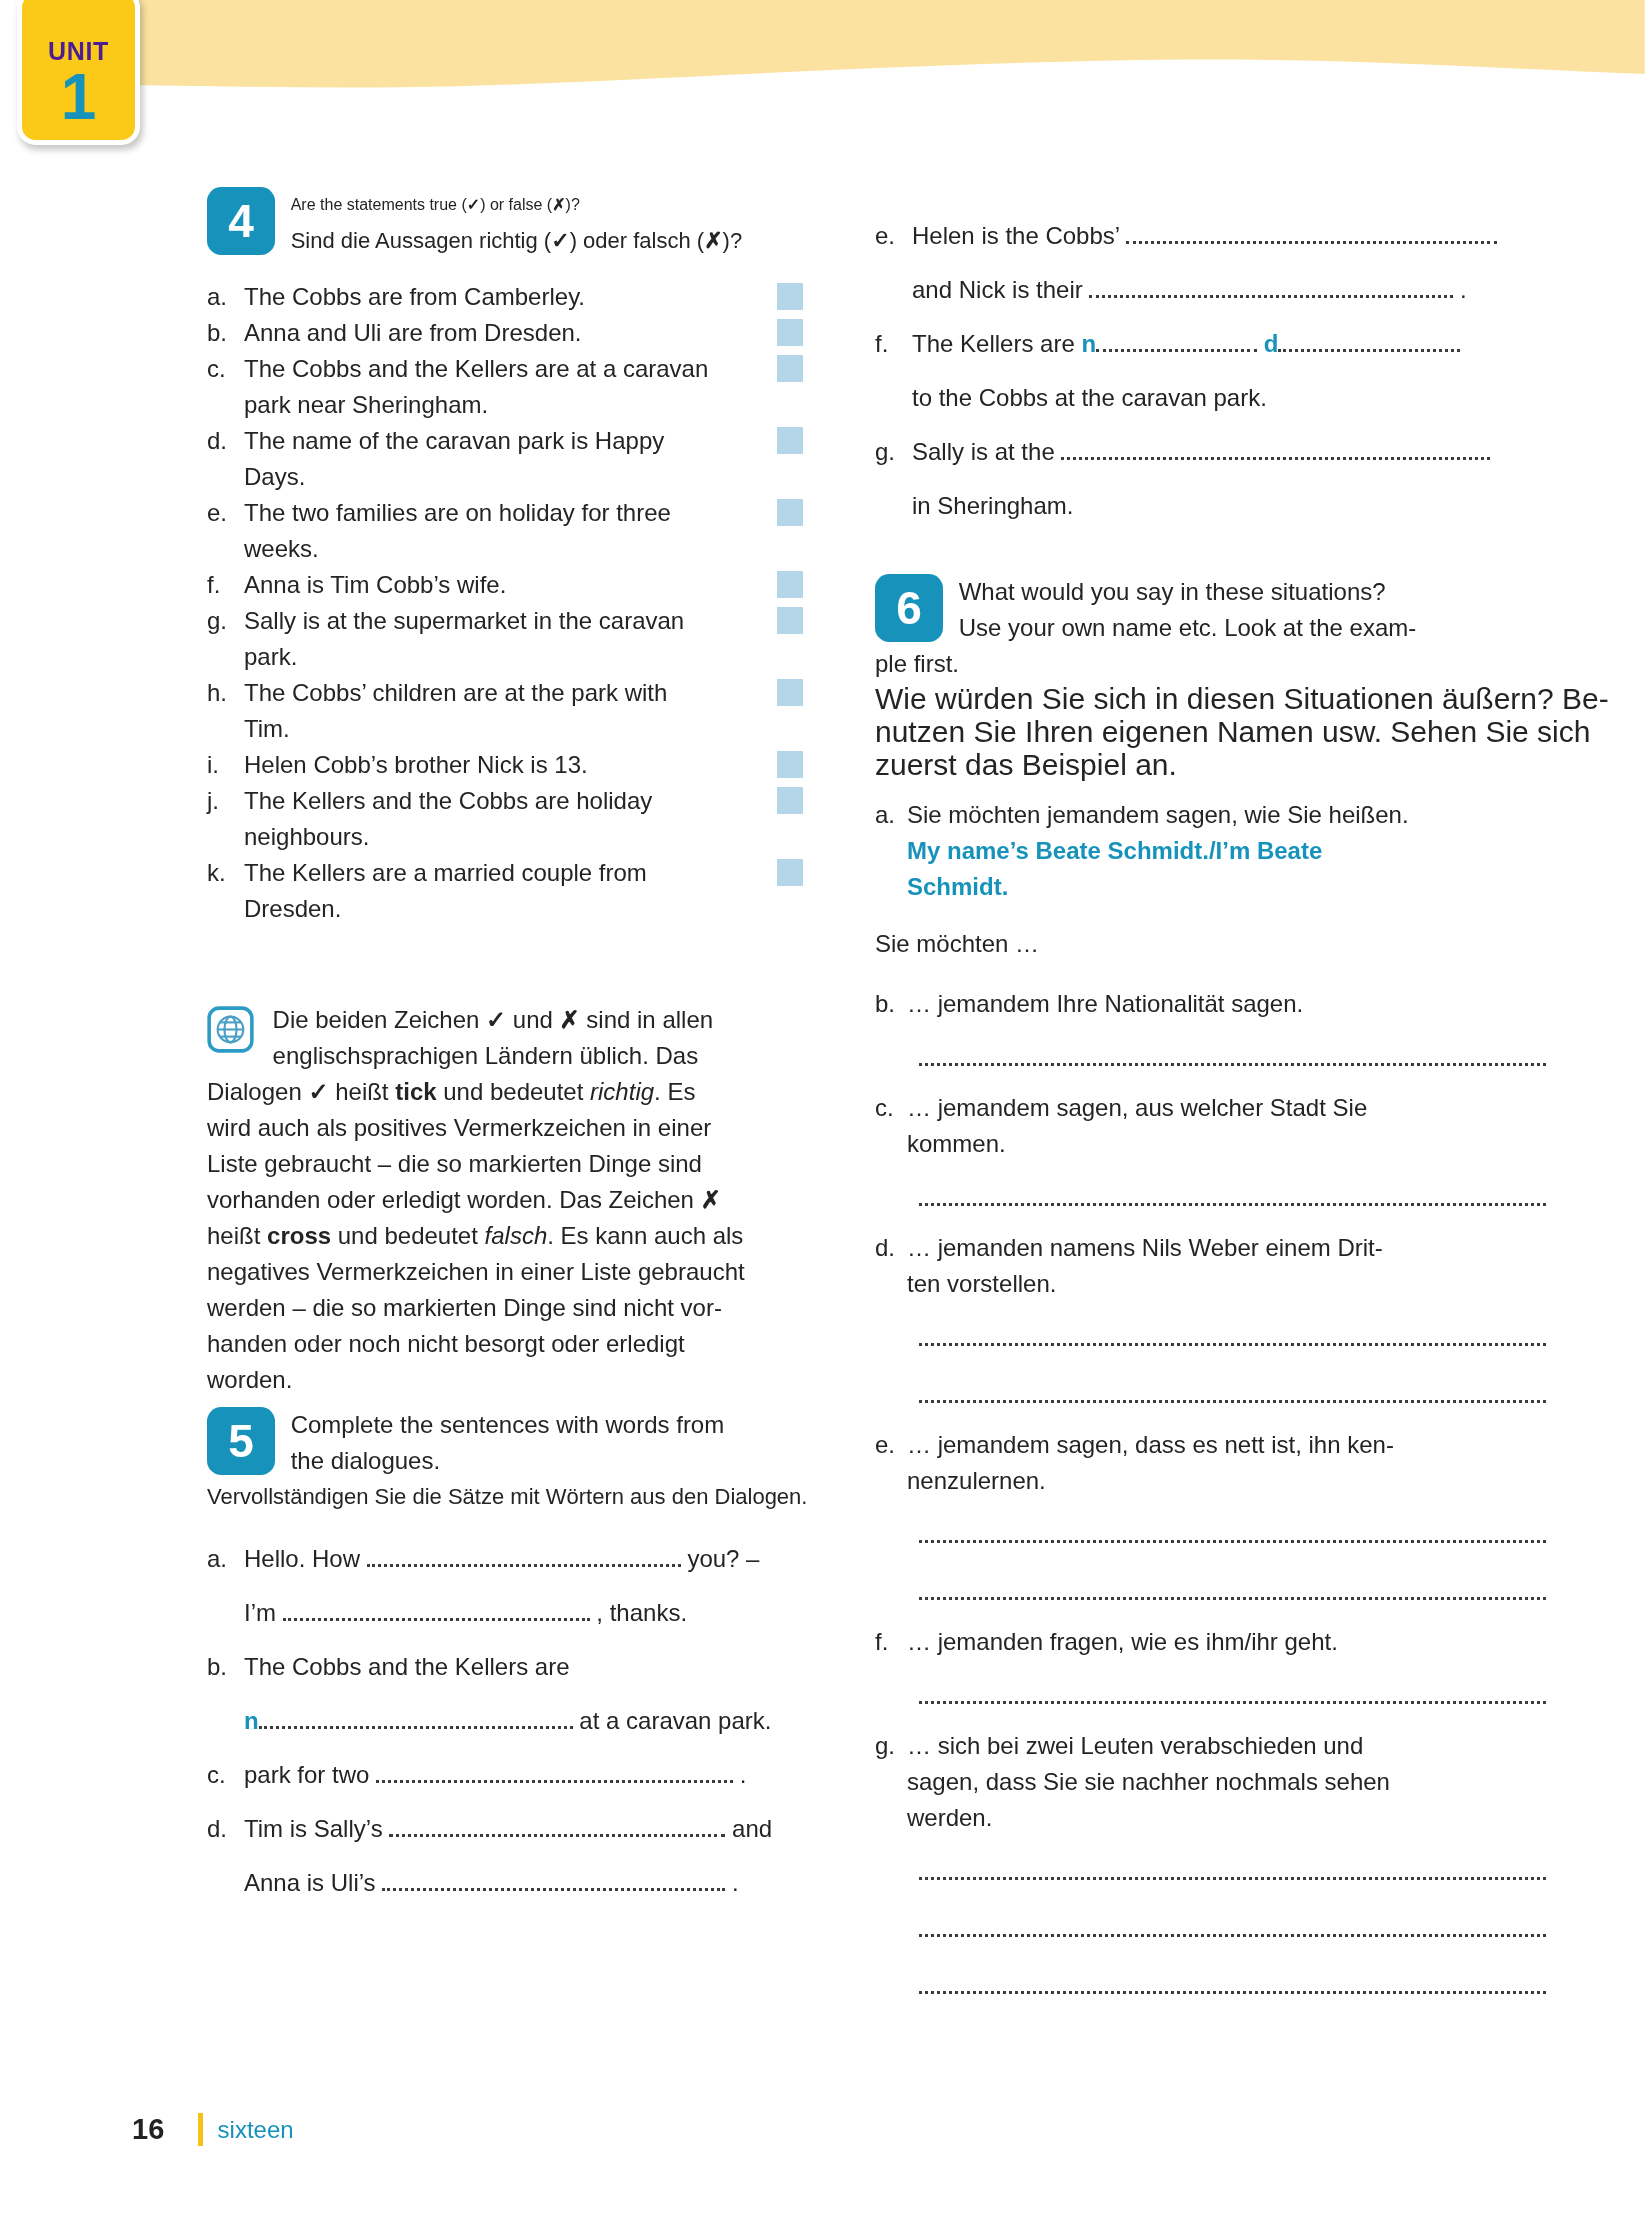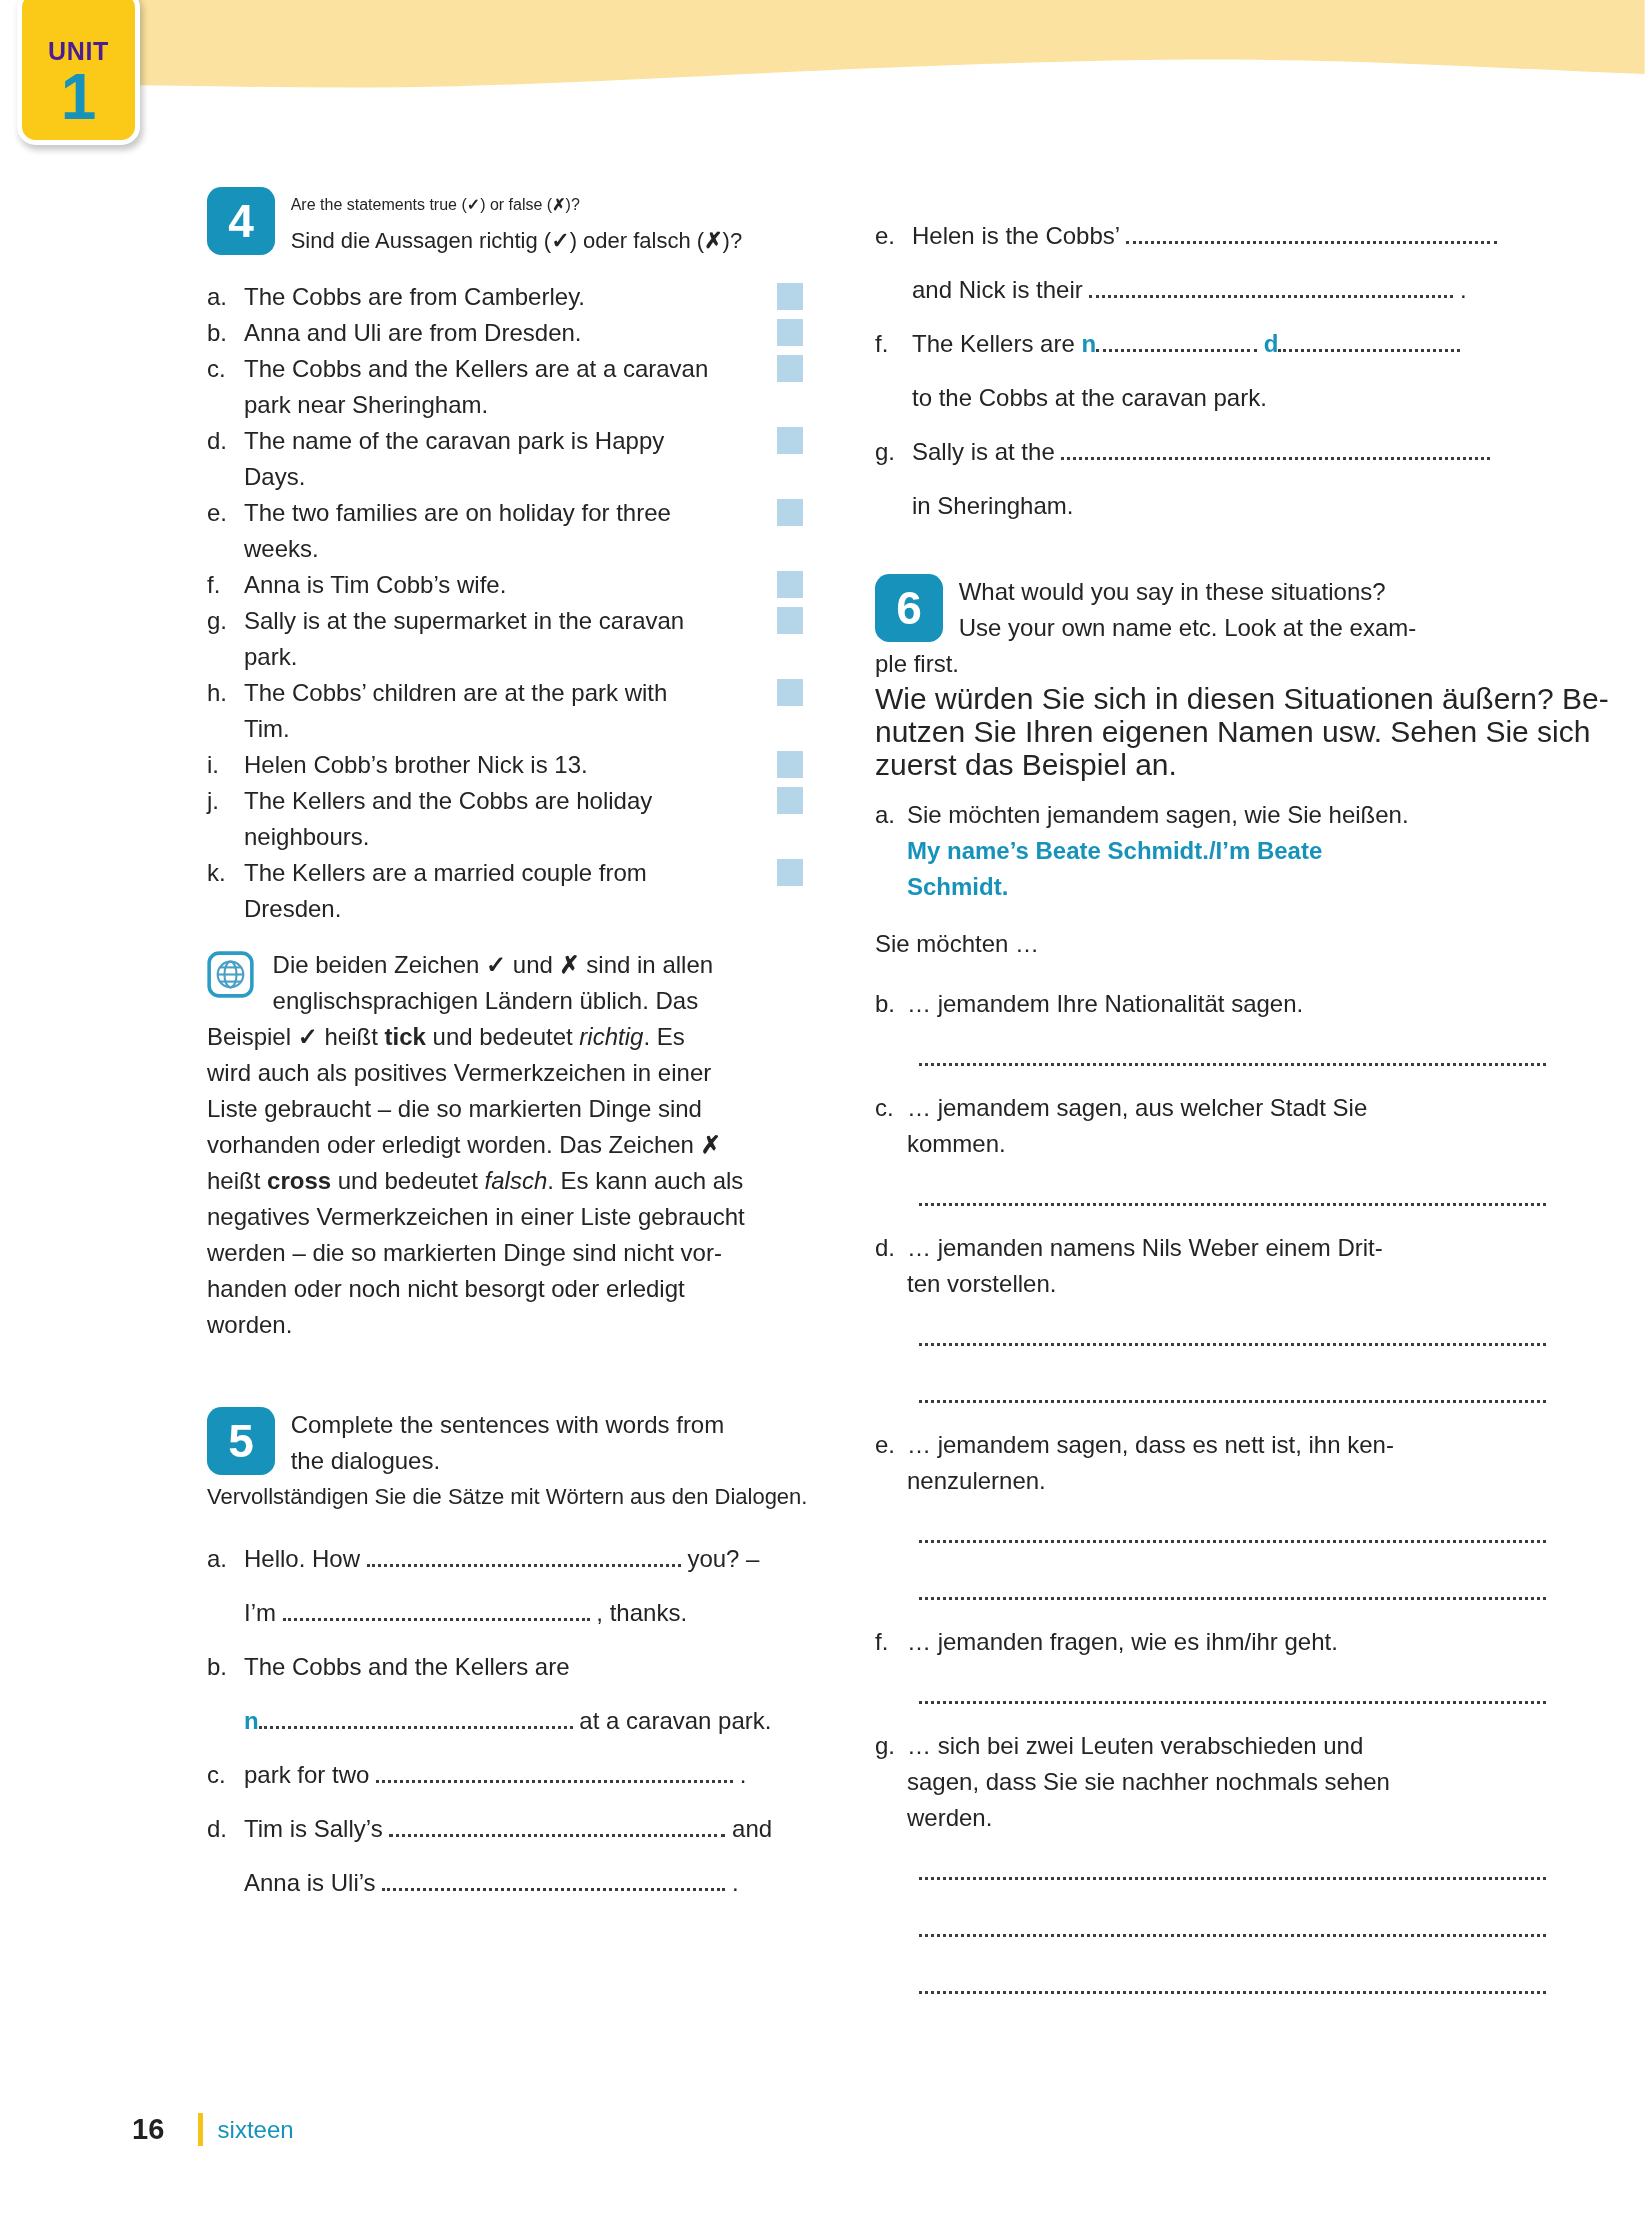--- a/index.html
+++ b/index.html
@@ -32,21 +32,21 @@
 
   
   #ex4{position:absolute;left:207px;top:187px;width:596px;}
   #ex4-items{clear:both;margin-top:20px;}
   .x4-item{position:relative;}
   .x4-item .lbl{position:absolute;left:0;top:0;line-height:36px;}
   .x4-text{margin-left:37px;}
   .checkbox{position:absolute;right:0;top:4.3px;width:26.4px;height:26.4px;background:var(--checkbox);}
 
   
-  #infobox{position:absolute;left:207px;top:947px;width:604px;}
+  #infobox{position:absolute;left:207px;top:1002px;width:604px;}
   .globe{float:left;width:47px;height:47px;margin:4.3px 18.6px 5.7px 0;}
   .info-lines .ln{line-height:36px;}
 
   
   #ex5{position:absolute;left:207px;top:1407px;width:604px;}
   #ex5-items-left{clear:both;margin-top:18.6px;}
   .x5-item{position:relative;}
   .x5-item .lbl{position:absolute;left:0;top:0;line-height:54px;}
   .x5-item .tx{margin-left:37px;}
   .x5ln{line-height:54px;white-space:nowrap;}
@@ -184,21 +184,21 @@
         <circle cx="33" cy="33" r="18" fill="none" stroke="#4b9fc6" stroke-width="3"></circle>
         <ellipse cx="33" cy="33" rx="8.5" ry="18" fill="none" stroke="#4b9fc6" stroke-width="3"></ellipse>
         <line x1="15" y1="33" x2="51" y2="33" stroke="#4b9fc6" stroke-width="3"></line>
         <line x1="18" y1="23" x2="48" y2="23" stroke="#4b9fc6" stroke-width="3"></line>
         <line x1="18" y1="43" x2="48" y2="43" stroke="#4b9fc6" stroke-width="3"></line>
       </svg>
     </span>
     <div class="info-lines">
         <div class="ln"><span>Die beiden Zeichen </span><span class="b">✓</span><span> und </span><span class="b">✗</span><span> sind in allen</span></div>
         <div class="ln"><span>englischsprachigen Ländern üblich. Das</span></div>
-        <div class="ln"><span>Beispiel </span><span class="b">✓</span><span> heißt </span><span class="b">tick</span><span> und bedeutet </span><span class="i">richtig</span><span>. Es</span></div>
+        <div class="ln"><span>Dialogen </span><span class="b">✓</span><span> heißt </span><span class="b">tick</span><span> und bedeutet </span><span class="i">richtig</span><span>. Es</span></div>
         <div class="ln"><span>wird auch als positives Vermerkzeichen in einer</span></div>
         <div class="ln"><span>Liste gebraucht – die so markierten Dinge sind</span></div>
         <div class="ln"><span>vorhanden oder erledigt worden. Das Zeichen </span><span class="b">✗</span></div>
         <div class="ln"><span>heißt </span><span class="b">cross</span><span> und bedeutet </span><span class="i">falsch</span><span>. Es kann auch als</span></div>
         <div class="ln"><span>negatives Vermerkzeichen in einer Liste gebraucht</span></div>
         <div class="ln"><span>werden – die so markierten Dinge sind nicht vor-</span></div>
         <div class="ln"><span>handen oder noch nicht besorgt oder erledigt</span></div>
         <div class="ln"><span>worden.</span></div>
       </div>
   </section>

